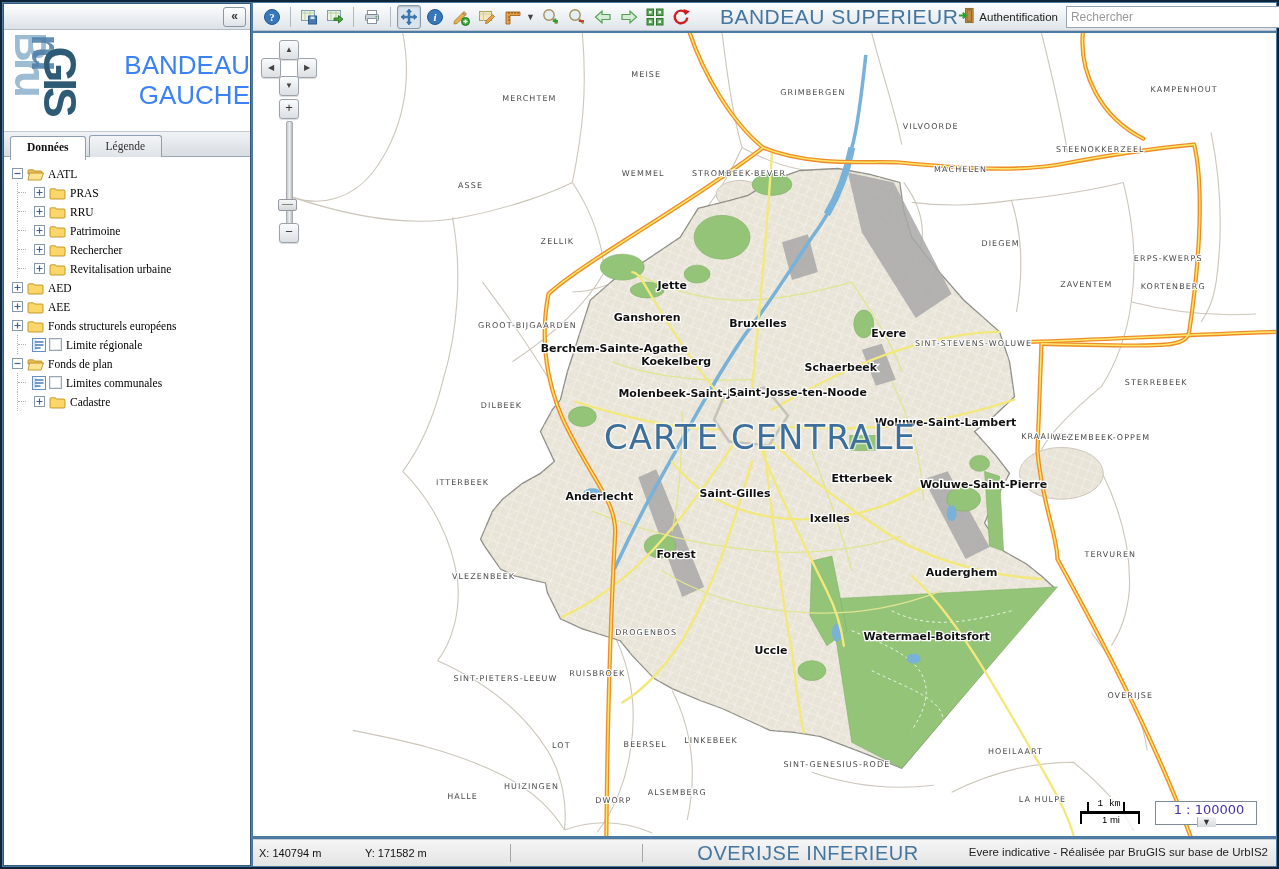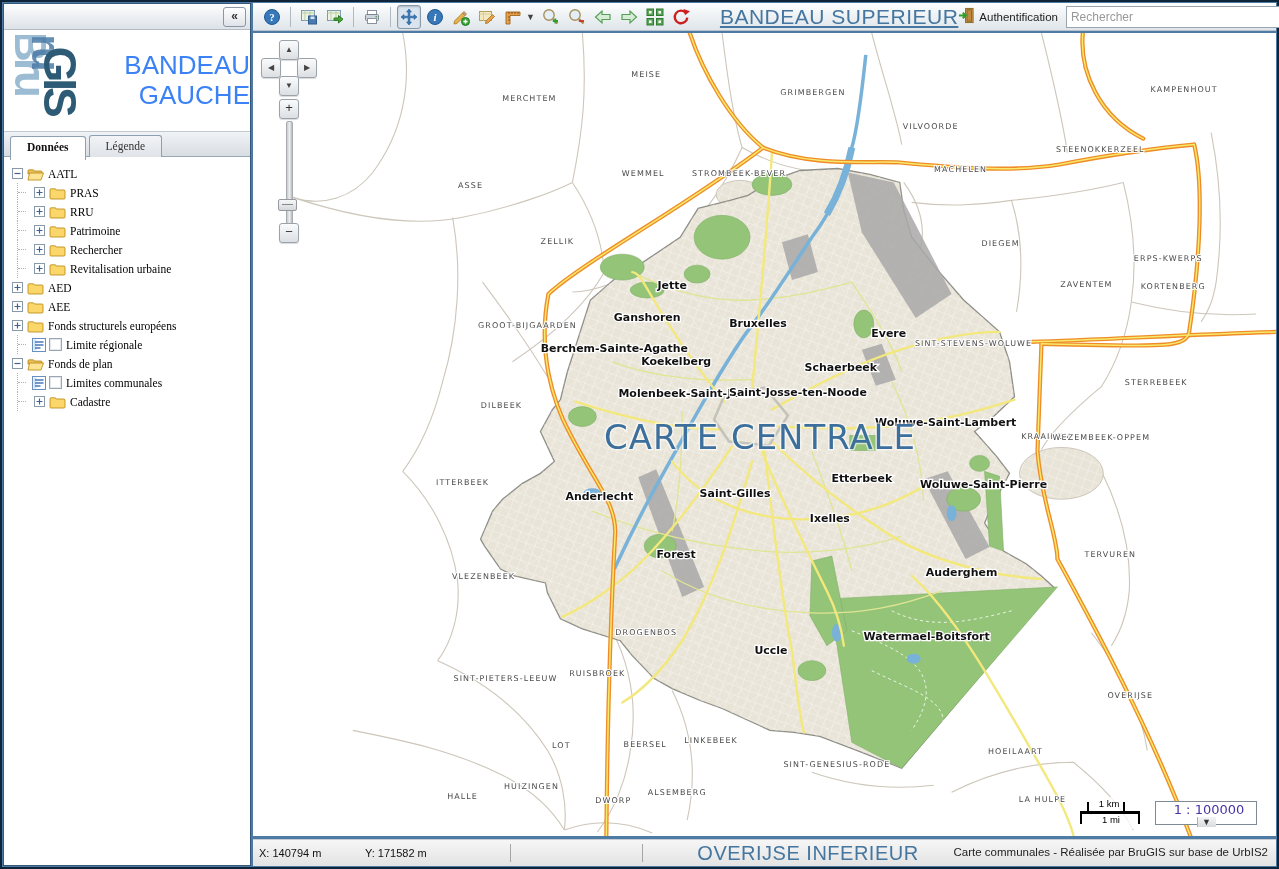--- a/index.html
+++ b/index.html
@@ -43,21 +43,21 @@
   
   #rightpane{position:absolute;left:251px;top:1px;right:1px;bottom:1px;display:flex;flex-direction:column;}
   #toolbar{height:27px;background:linear-gradient(#fdfefe,#dfe5ea);border-bottom:1px solid #b9c3cd;
            display:flex;align-items:center;padding:0 6px;box-sizing:content-box;}
   .tbi{width:22px;height:22px;display:inline-flex;align-items:center;justify-content:center;
        border:1px solid transparent;border-radius:3px;margin:0 1px;cursor:pointer;}
   .tbi svg{width:18px;height:18px;}
   .tbi.active{border:1px solid #8899aa;background:#d9e4ef;box-shadow:inset 0 1px 2px rgba(0,0,0,.2);}
   .tbsep{width:1px;height:20px;background:#b0b8c2;margin:0 5px;}
   .caret{font-size:9px;color:#444;margin:0 3px 0 0;cursor:pointer;}
-  #tb-title{font-size:21px;color:#44769f;letter-spacing:.5px;margin-left:26px;white-space:nowrap;text-decoration:underline;}
+  #tb-title{font-size:21px;color:#44769f;letter-spacing:.5px;margin-left:26px;white-space:nowrap;}
   #tb-right{margin-left:auto;display:flex;align-items:center;}
   #auth{display:flex;align-items:center;font-size:11.5px;color:#222;margin-right:8px;cursor:pointer;}
   #auth svg{width:17px;height:17px;margin-right:4px;}
   #search-input{width:290px;height:18px;border:1px solid #9aa4ae;font-size:12px;padding:1px 4px;
                 font-family:"Liberation Sans",sans-serif;color:#333;}
   #search-input::placeholder{color:#999;}
 
   #map-gap-top{height:2px;background:#4d7ba3;}
   #mapwrap{flex:1;position:relative;background:#fff;overflow:hidden;}
   #map-svg{position:absolute;inset:0;width:100%;height:100%;}
@@ -76,21 +76,21 @@
   #slider-track{position:absolute;left:33px;top:88px;width:5px;height:104px;background:linear-gradient(90deg,#c7cacd,#eceeef,#b8bbbe);
                 border:1px solid #a8acb0;border-radius:2px;cursor:pointer;}
   #slider-handle{position:absolute;left:25px;top:166px;width:17px;height:10px;border:1px solid #969aa0;
                  border-radius:2px;background:linear-gradient(#f6f7f8,#d4d7da);cursor:grab;}
   #slider-handle::after{content:"";display:block;margin:4px 3px;border-top:1px solid #888;}
 
   
   #scalebar{position:absolute;left:824px;top:764px;width:68px;height:32px;background:rgba(255,255,255,.75);font-size:9.5px;color:#000;}
   #scalebar .tick{position:absolute;width:2px;background:#000;}
   #scalebar .line{position:absolute;left:3px;top:14px;width:60px;height:3px;background:#000;}
-  #sb-km{position:absolute;left:4px;top:1px;width:56px;text-align:center;}
+  #sb-km{position:absolute;left:4px;top:1px;width:56px;text-align:center;font-family:Liberation Mono, monospace;}
   #sb-mi{position:absolute;left:6px;top:17px;width:56px;text-align:center;}
   #scale-select{position:absolute;left:902px;top:768px;width:100px;height:22px;border:1px solid #7e8a96;
                 background:#fff;display:flex;align-items:center;cursor:pointer;flex-direction:column;}
   #scale-value{flex:1;font-size:13px;color:#4733a8;padding-left:6px;font-family:"DejaVu Sans",sans-serif;}
   #scale-arrow{width:18px;height:100%;border-left:1px solid #aab2ba;background:linear-gradient(#f4f5f6,#d8dbde);
                font-size:9px;color:#333;display:flex;align-items:center;justify-content:center;}
 
   #map-gap-bottom{height:3px;background:#4d7ba3;}
   #statusbar{height:26px;background:linear-gradient(#f6f6f6,#e3e3e3);border-top:1px solid #c6cdd4;
              position:relative;font-size:11px;color:#111;}
@@ -638,16 +638,16 @@
     </div>
 
     <div id="map-gap-bottom"></div>
 
     <div id="statusbar">
       <span id="coord-x">X: 140794 m</span>
       <span id="coord-y">Y: 171582 m</span>
       <span class="sb-sep" style="left:257px;"></span>
       <span class="sb-sep" style="left:389px;"></span>
       <span id="sb-title">OVERIJSE INFERIEUR</span>
-      <span id="attribution">Carte communales - Réalisée par BruGIS sur base de UrbIS2</span>
+      <span id="attribution">Evere indicative - Réalisée par BruGIS sur base de UrbIS2</span>
     </div>
   </div>
 </div>
 
 </body></html>

